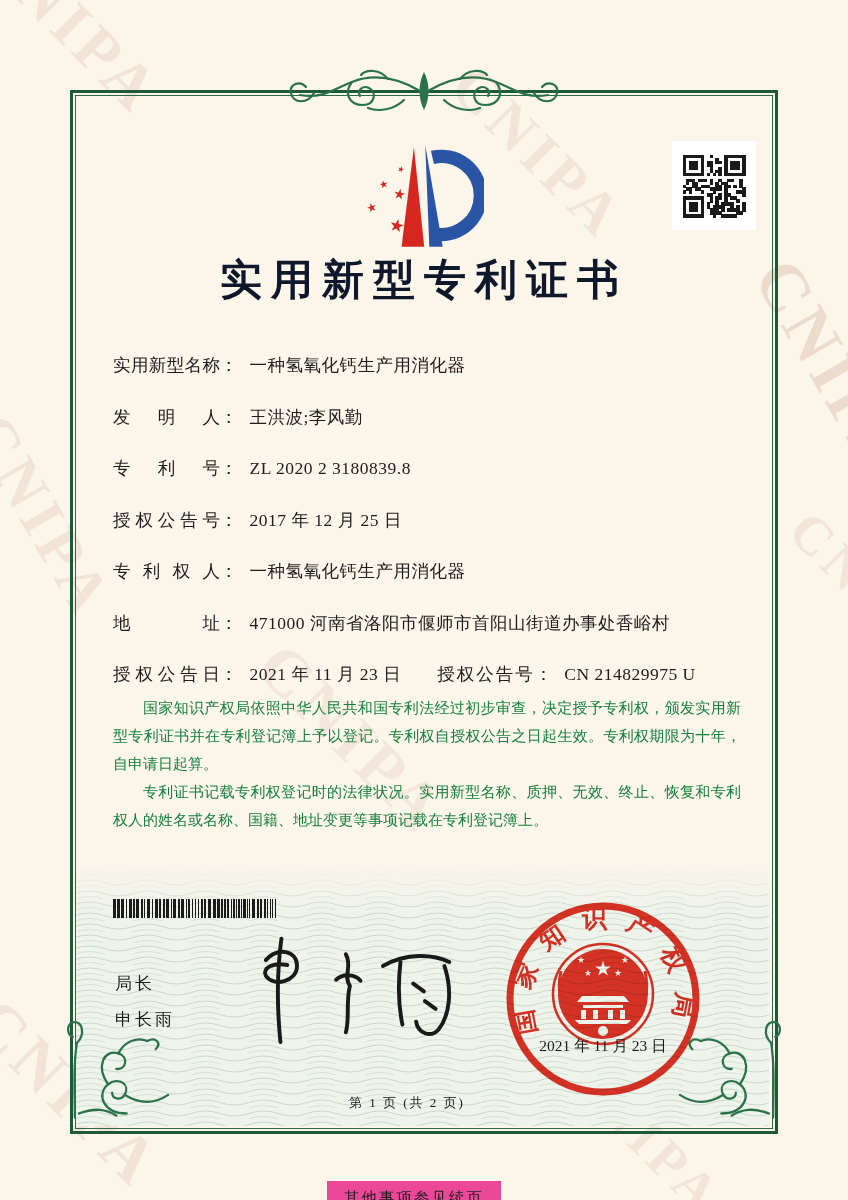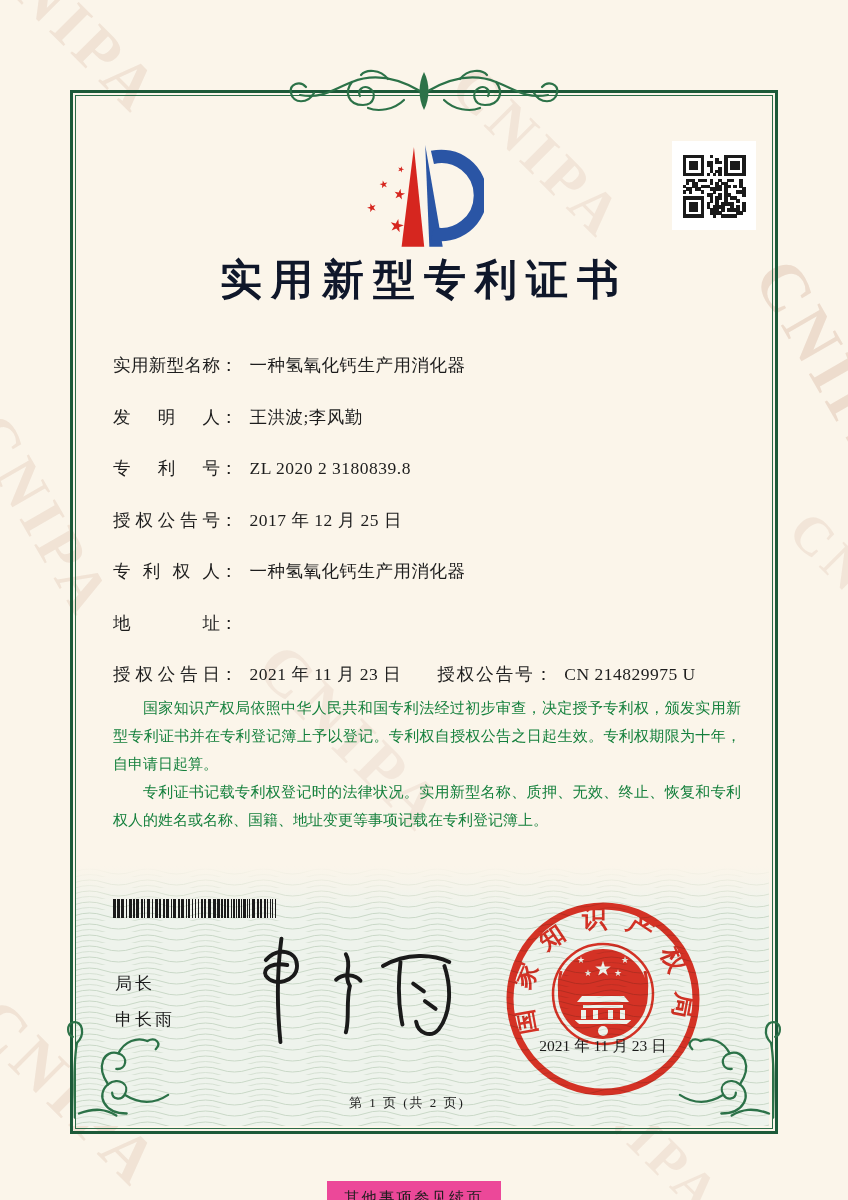--- a/index.html
+++ b/index.html
@@ -393,20 +393,21 @@
       <span class="val">2017 年 12 月 25 日</span>
     </div>
     <div class="row">
       <span class="lbl">专利权人</span>
         <span class="colon">：</span>
       <span class="val">一种氢氧化钙生产用消化器</span>
     </div>
     <div class="row">
       <span class="lbl">地址</span>
         <span class="colon">：</span>
+      <span class="val">471000 河南省洛阳市偃师市首阳山街道办事处香峪村</span>
     </div>
     <div class="row">
       <span class="lbl">授权公告日</span>
         <span class="colon">：</span>
       <span class="val">2021 年 11 月 23 日</span>
       <span class="pair2">
         <span class="lbl2">授权公告号</span>
           <span class="colon">：</span>
         <span class="val">CN 214829975 U</span>
       </span>

